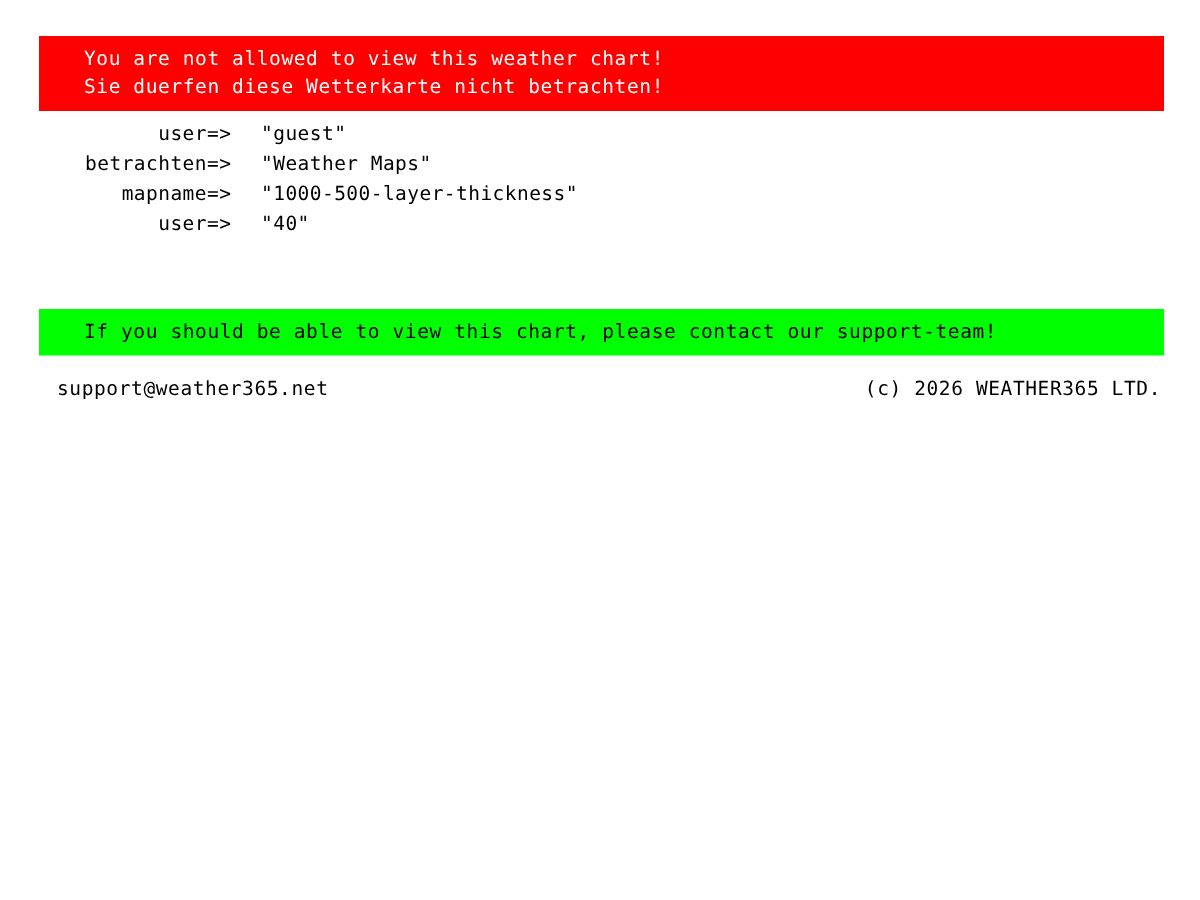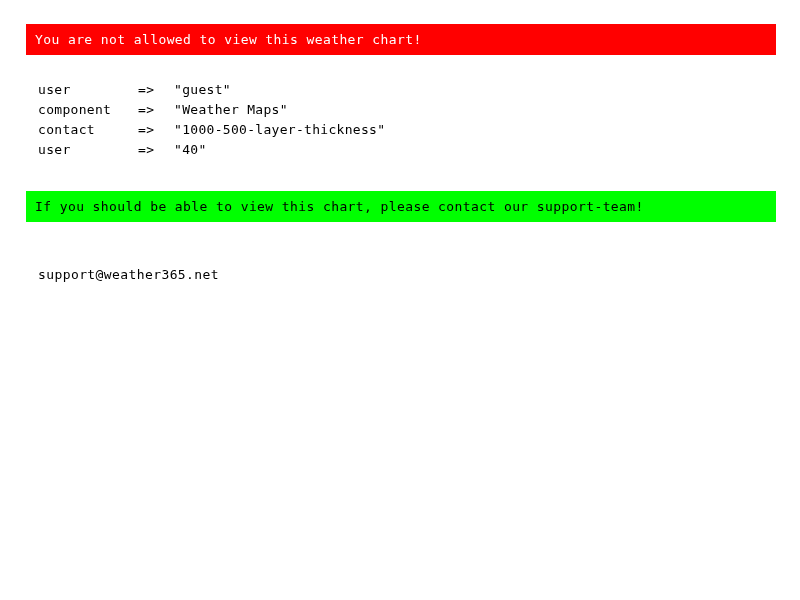--- a/index.html
+++ b/index.html
@@ -18,33 +18,33 @@
   .page {
     position: relative;
     width: 800px;
     height: 600px;
   }
   .banner {
     position: absolute;
     left: 26px;
     width: 750px;
     box-sizing: border-box;
-    padding: 6px 9px;
+    padding: 6px 30px;
     font-size: 13px;
     line-height: 19px;
     letter-spacing: 0.4px;
     white-space: nowrap;
   }
   .banner-error {
     top: 24px;
     background: #ff0000;
     color: #ffffff;
   }
   .banner-ok {
-    top: 191px;
+    top: 206px;
     background: #00ff00;
     color: #000000;
   }
   .banner .line {
     display: block;
   }
   .params {
     position: absolute;
     left: 38px;
     top: 80px;
@@ -53,74 +53,77 @@
   .params td {
     font-family: "DejaVu Sans Mono", monospace;
     font-size: 13px;
     line-height: 20px;
     padding: 0;
     white-space: pre;
     letter-spacing: 0.3px;
   }
   .params .col-key {
     width: 100px;
+    text-align: right;
   }
   .params .col-arrow {
     width: 36px;
   }
   .footer {
     position: absolute;
-    top: 267px;
+    top: 252px;
     left: 38px;
     width: 736px;
     display: flex;
     justify-content: space-between;
     font-size: 13px;
     letter-spacing: 0.4px;
   }
   .footer a {
     color: #000000;
     text-decoration: none;
   }
 </style>
 </head>
 <body>
 
 <div class="page">
 
   <div class="banner banner-error">
     <span class="line">You are not allowed to view this weather chart!</span>
+    <span class="line">Sie duerfen diese Wetterkarte nicht betrachten!</span>
   </div>
 
   <table class="params">
     <tbody>
       <tr>
         <td class="col-key">user</td>
         <td class="col-arrow">=&gt;</td>
         <td>"guest"</td>
       </tr>
       <tr>
-        <td class="col-key">component</td>
+        <td class="col-key">betrachten</td>
         <td class="col-arrow">=&gt;</td>
         <td>"Weather Maps"</td>
       </tr>
       <tr>
-        <td class="col-key">contact</td>
+        <td class="col-key">mapname</td>
         <td class="col-arrow">=&gt;</td>
         <td>"1000-500-layer-thickness"</td>
       </tr>
       <tr>
         <td class="col-key">user</td>
         <td class="col-arrow">=&gt;</td>
         <td>"40"</td>
       </tr>
     </tbody>
   </table>
 
   <div class="banner banner-ok">
     <span class="line">If you should be able to view this chart, please contact our support-team!</span>
   </div>
 
   <div class="footer">
     <a href="#">support@weather365.net</a>
+    <span>(c) 2026 WEATHER365 LTD.</span>
   </div>
 
 </div>
 
 </body></html>

